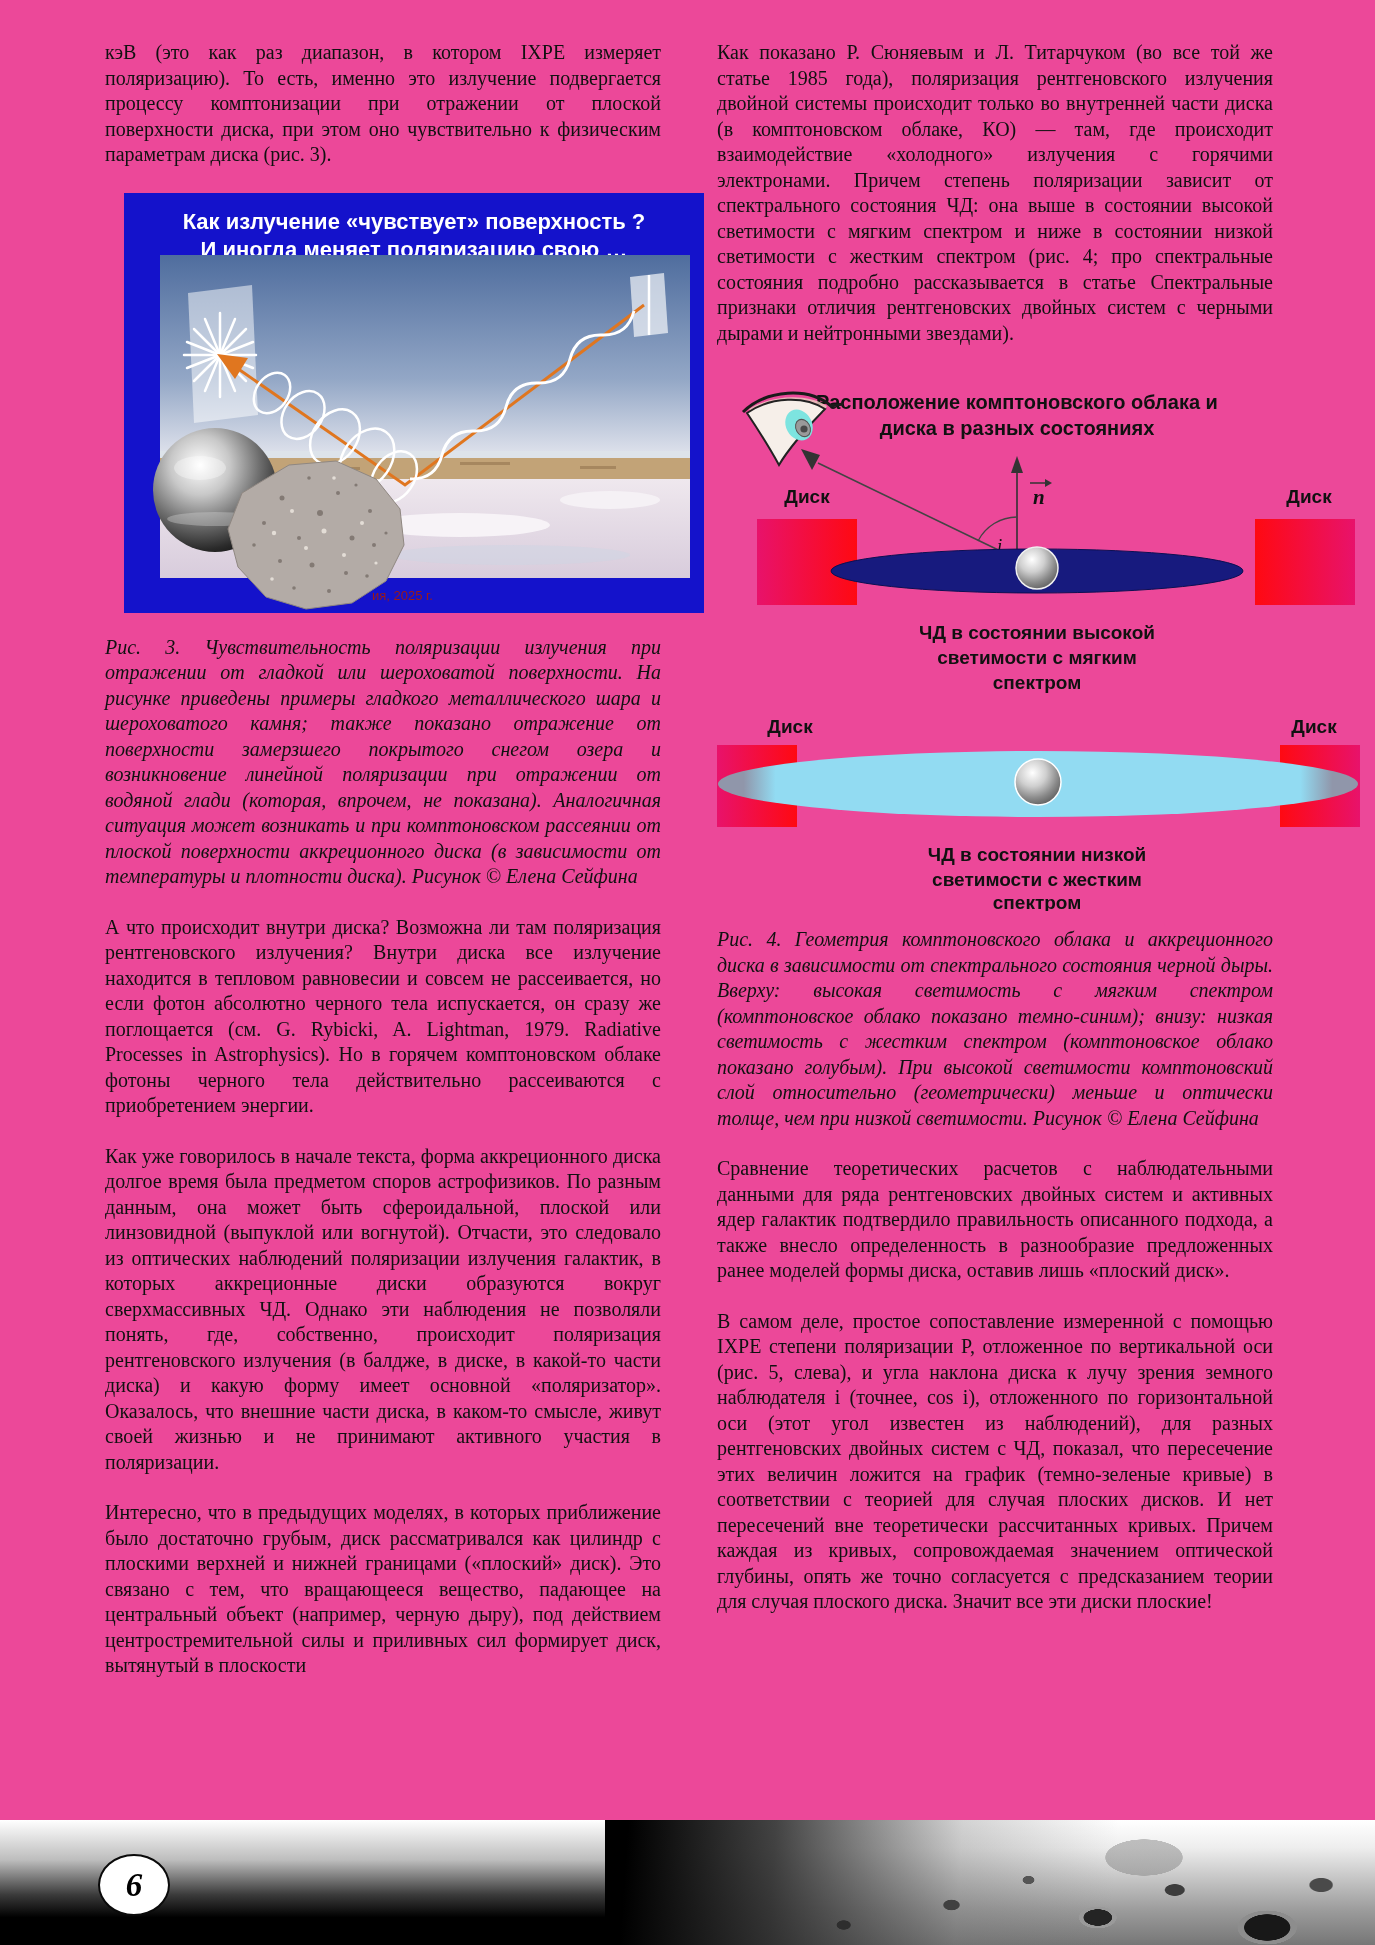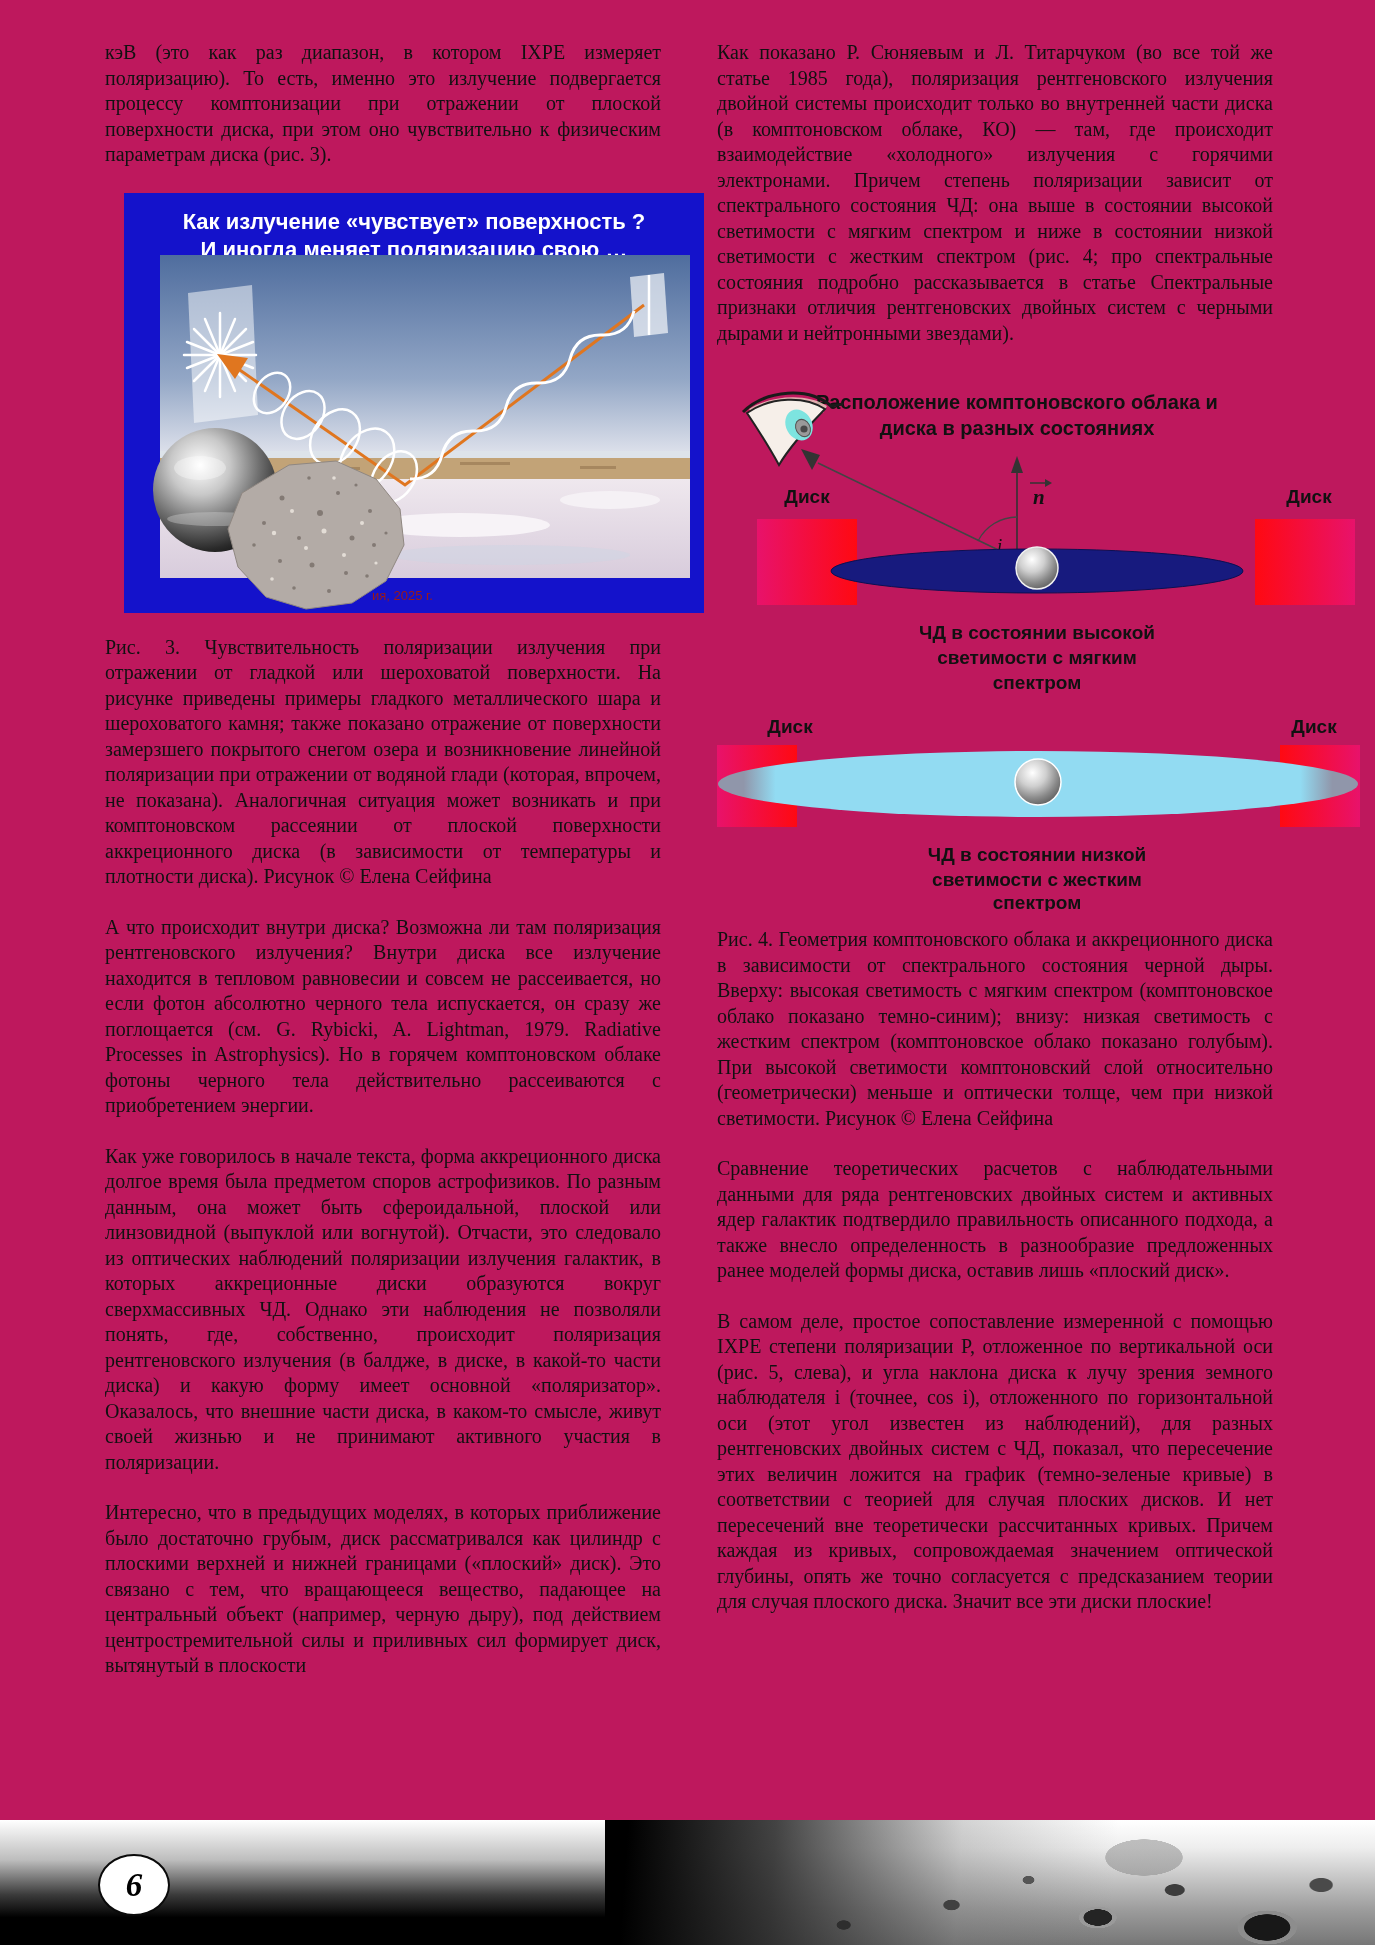--- a/index.html
+++ b/index.html
@@ -1,25 +1,25 @@
 <!DOCTYPE html>
 <html lang="ru"><head>
 <meta charset="utf-8">
 <style>
   html,body { margin:0; padding:0; background:#ffffff; }
   .page {
-    position:relative; width:1375px; height:1945px; background:#be185d;
+    position:relative; width:1375px; height:1945px; background:#ec4899;
     overflow:hidden; color:#111;
     font-family:"Liberation Serif", serif;
   }
   .col { position:absolute; top:40px; font-size:20px; line-height:25.5px; text-align:justify; }
   .col-left  { left:105px; width:556px; }
   .col-right { left:717px; width:556px; }
   .col p { margin:0 0 25px 0; }
-  .caption { }
+  .caption { font-style:italic; }
   .fig3 { display:block; margin:4px 0 22px 19px; }
   .fig4 { display:block; margin:2px 0 16px 0; }
   .footer {
     position:absolute; left:0; bottom:0; width:1375px; height:125px;
     background:linear-gradient(to bottom, #ffffff 0%, #bdbdbd 32%, #3a3a3a 60%, #000000 78%, #000000 100%);
   }
   .footer-moon {
     position:absolute; right:0; top:0; width:770px; height:125px;
     background:
       radial-gradient(ellipse 42px 24px at 86% 86%, #181818 0 54%, #8d8d8d 56% 70%, rgba(0,0,0,0) 71%),

